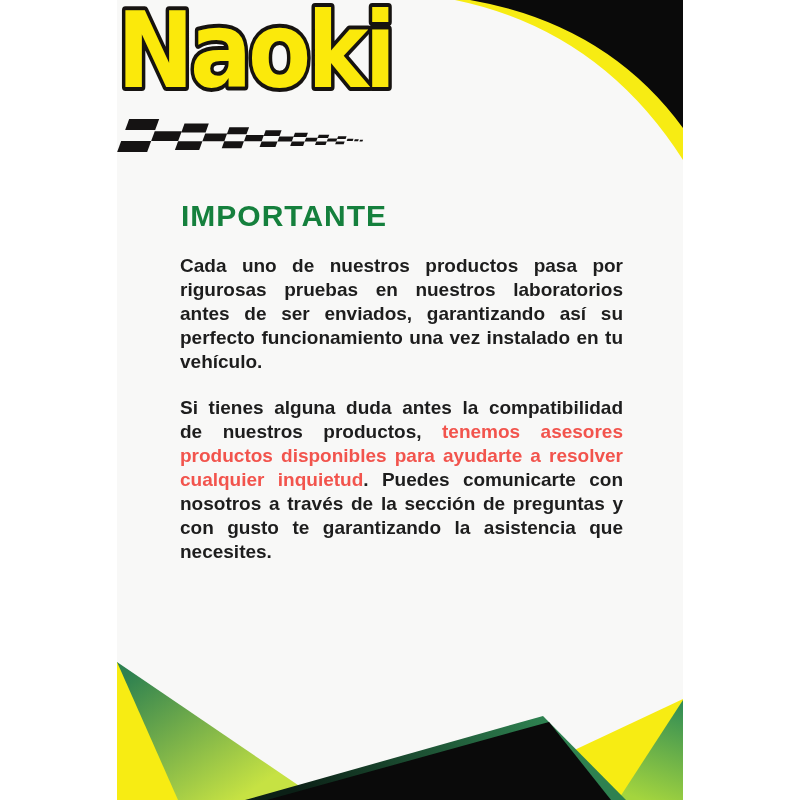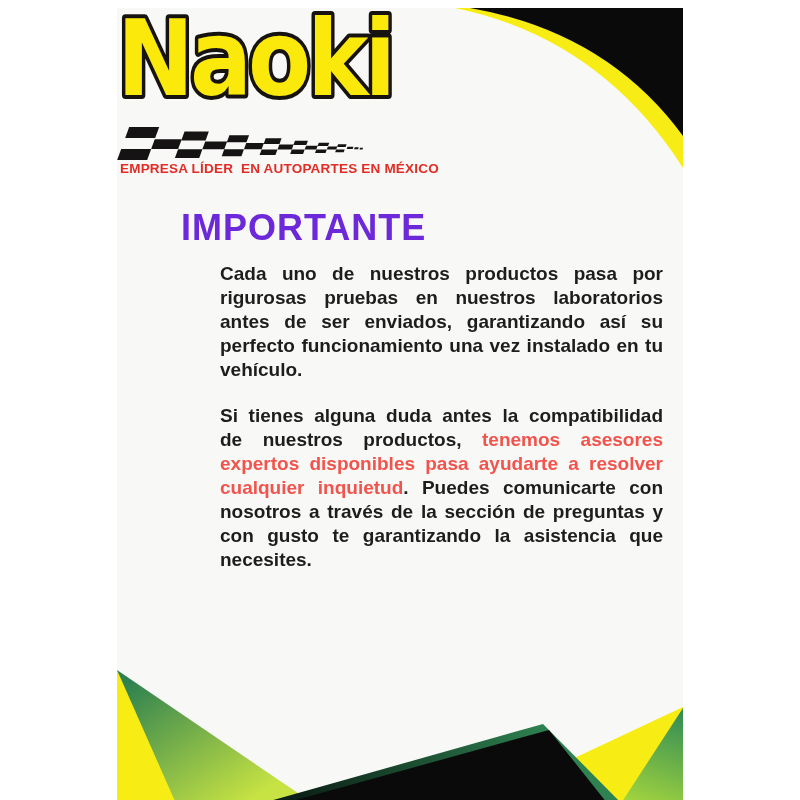--- a/index.html
+++ b/index.html
@@ -1,43 +1,43 @@
 <!DOCTYPE html>
 <html><head>
 <meta charset="utf-8">
 <style>
   html,body{margin:0;padding:0;}
   body{
     width:800px;height:800px;background:#ffffff;position:relative;
     font-family:"Liberation Sans",sans-serif;overflow:hidden;
   }
-  .canvas{position:absolute;left:0;top:8px;width:800px;height:776px;}
+  .canvas{position:absolute;left:0;top:0;width:800px;height:776px;}
   .card{
     position:absolute;left:117px;top:0;width:566px;height:800px;
     background:#f8f8f7;overflow:hidden;
   }
   .deco-svg{position:absolute;left:0;top:0;width:566px;height:800px;display:block;}
   .logo-wrap{position:absolute;left:0;top:0;width:250px;height:100px;overflow:visible;}
   .logo-svg{overflow:visible;display:block;}
   .logo-sub{
     position:absolute;left:1px;top:93px;width:300px;
     font-family:"DejaVu Sans",sans-serif;
     font-size:16px;font-weight:bold;color:#262524;letter-spacing:3.2px;
   }
   .flag-wrap{position:absolute;left:1px;top:114px;width:240px;height:40px;}
   .tagline{
     position:absolute;left:3px;top:153px;width:520px;
     font-size:13.5px;font-weight:bold;color:#e22d26;letter-spacing:.2px;
     white-space:pre;
   }
   .title{
     position:absolute;left:64px;top:199px;
-    font-size:36px;font-weight:bold;color:#6d28d9;letter-spacing:1px;
+    font-size:30px;font-weight:bold;color:#15803d;letter-spacing:1px;
   }
-  .bodycol{position:absolute;left:63px;top:254px;width:443px;margin-left:40px;}
+  .bodycol{position:absolute;left:63px;top:254px;width:443px;}
   .bodycol p{
     margin:0 0 22px 0;
     font-size:19px;line-height:24px;font-weight:bold;color:#1d1d1d;
     text-align:justify;word-spacing:1px;
   }
   .hl{color:#f2544d;}
 </style>
 </head>
 <body>
 
@@ -112,23 +112,22 @@
           <rect x="205.8" y="24.5" width="9.4" height="3"></rect>
           <rect x="215.2" y="22.3" width="8.5" height="2.7"></rect>
             <rect x="215.2" y="27.6" width="8.5" height="2.7"></rect>
           <rect x="225.5" y="24.8" width="6" height="2.2"></rect>
           <rect x="233" y="25.3" width="4" height="2"></rect>
           <rect x="238.5" y="25.8" width="3" height="1.8"></rect>
         </g>
       </svg>
     </div>
 
-    <div class="tagline">EMPRESA LÍDER  EN AUTOPARTES EN MÉXICO</div>
 
     <div class="title">IMPORTANTE</div>
 
     <div class="bodycol">
       <p>Cada uno de nuestros productos pasa por rigurosas pruebas en nuestros laboratorios antes de ser enviados, garantizando así su perfecto funcionamiento una vez instalado en tu vehículo.</p>
-      <p><span>Si tienes alguna duda antes la compatibilidad de nuestros productos, </span><span class="hl">tenemos asesores expertos disponibles pasa ayudarte a resolver cualquier inquietud</span><span>. Puedes comunicarte con nosotros a través de la sección de preguntas y con gusto te garantizando la asistencia que necesites.</span></p>
+      <p><span>Si tienes alguna duda antes la compatibilidad de nuestros productos, </span><span class="hl">tenemos asesores productos disponibles para ayudarte a resolver cualquier inquietud</span><span>. Puedes comunicarte con nosotros a través de la sección de preguntas y con gusto te garantizando la asistencia que necesites.</span></p>
     </div>
 
   </div>
 </div>
 
 </body></html>

